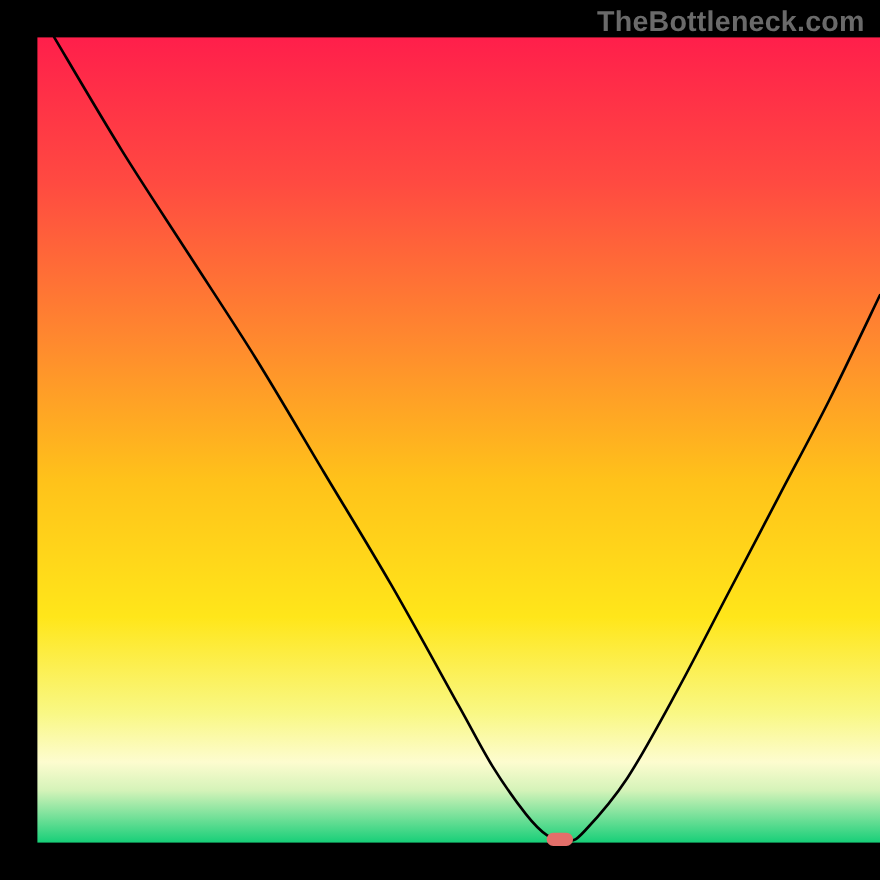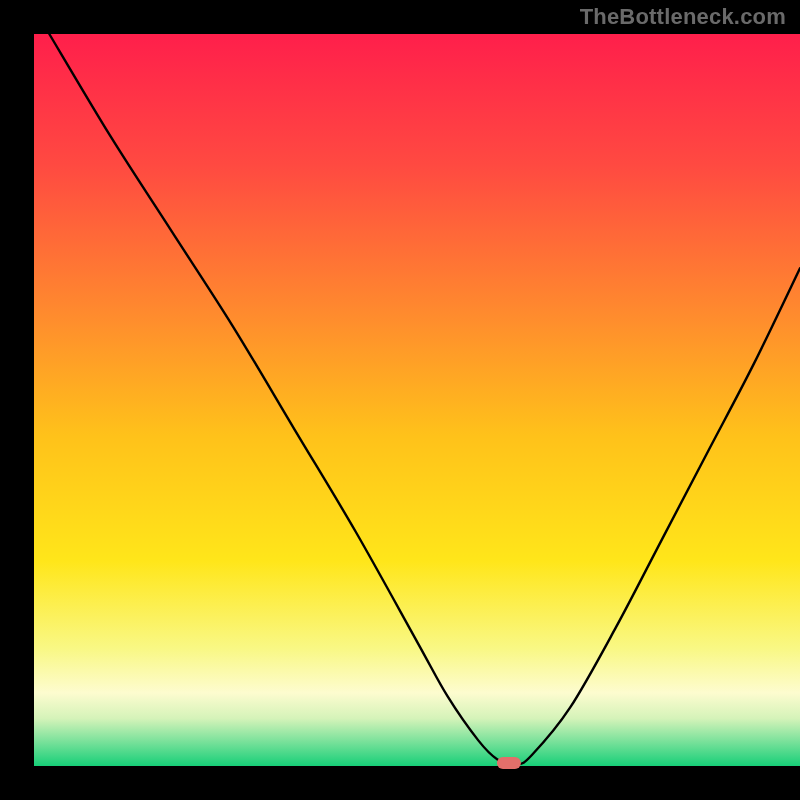--- a/index.html
+++ b/index.html
@@ -18,21 +18,21 @@
   svg.plot {
     position: absolute;
     top: 0;
     left: 0;
   }
   .watermark {
     position: absolute;
     top: 4px;
     right: 14px;
     font-family: Arial, Helvetica, sans-serif;
-    font-size: 22px;
+    font-size: 26px;
     font-weight: 600;
     color: #6a6a6a;
     letter-spacing: 0.2px;
     user-select: none;
   }
 </style>
 </head>
 <body>
 
 <div class="chart-container">

